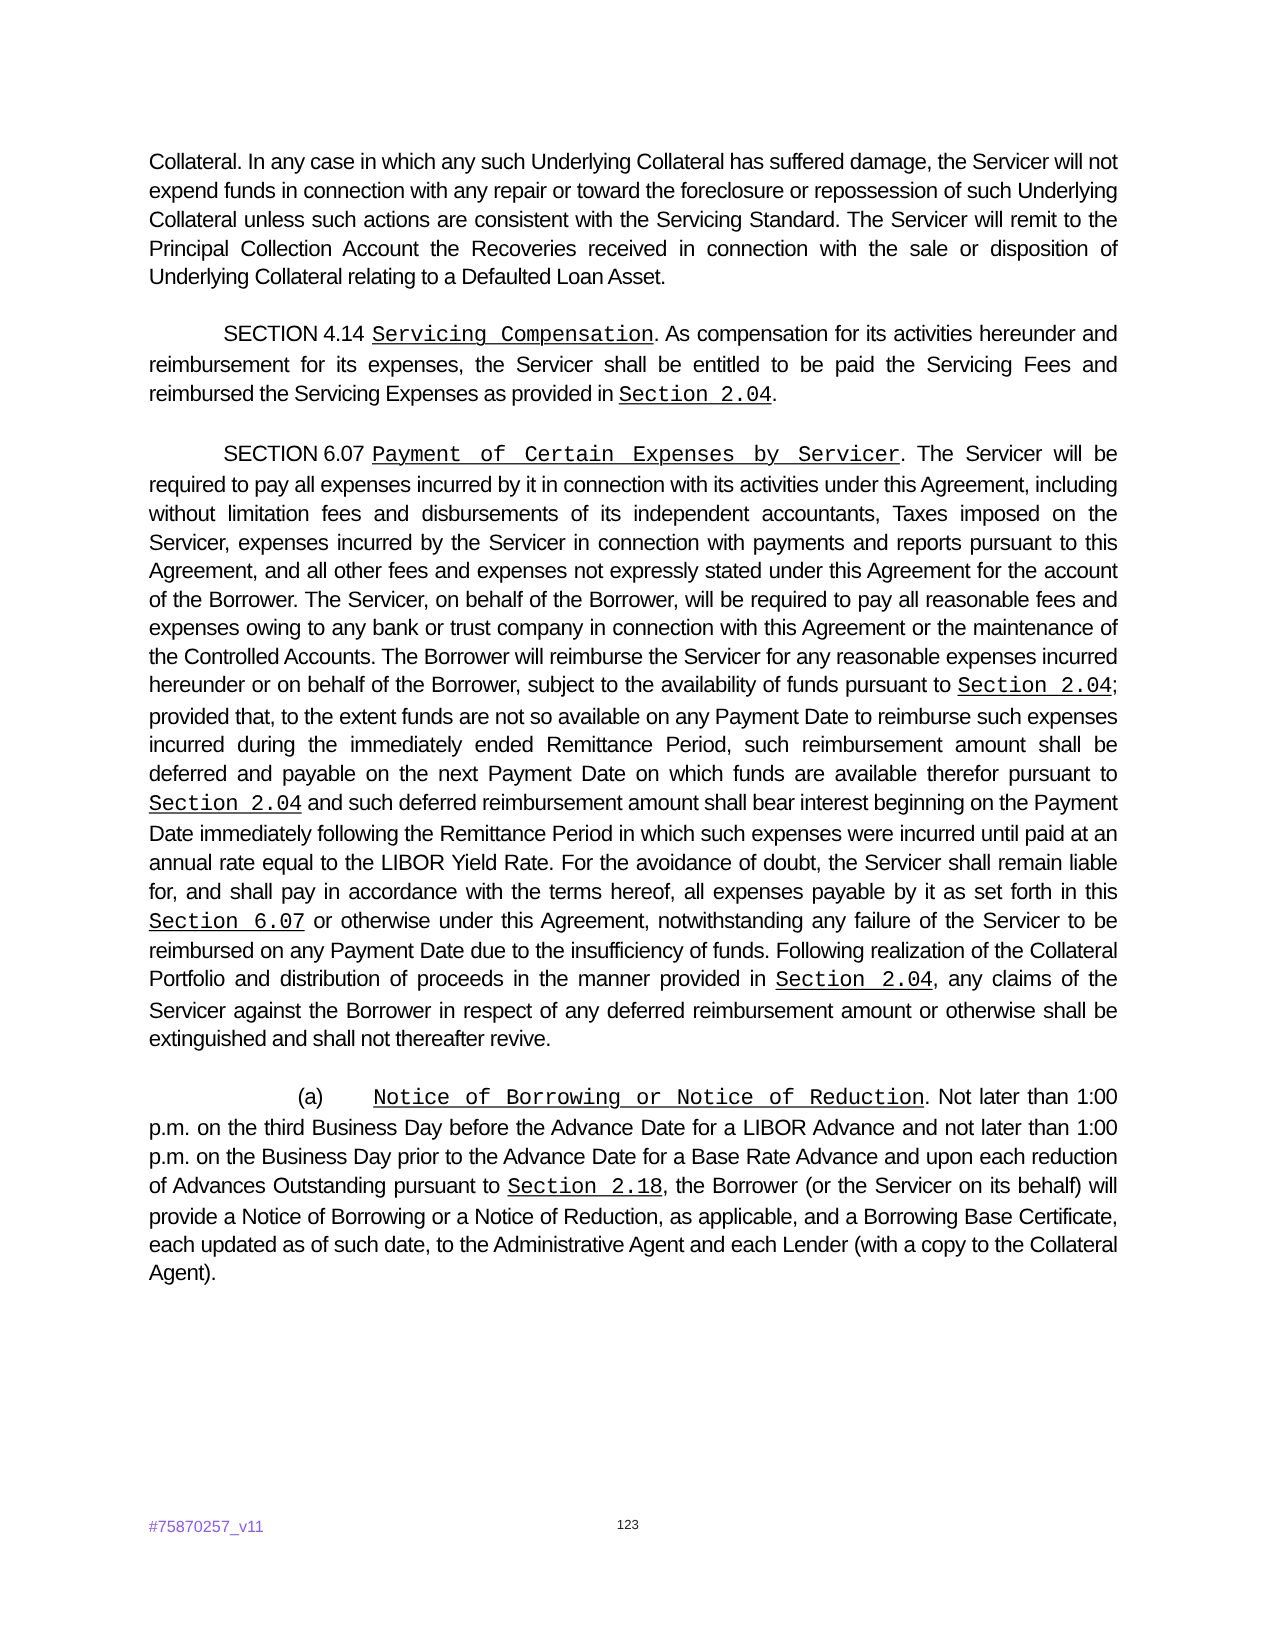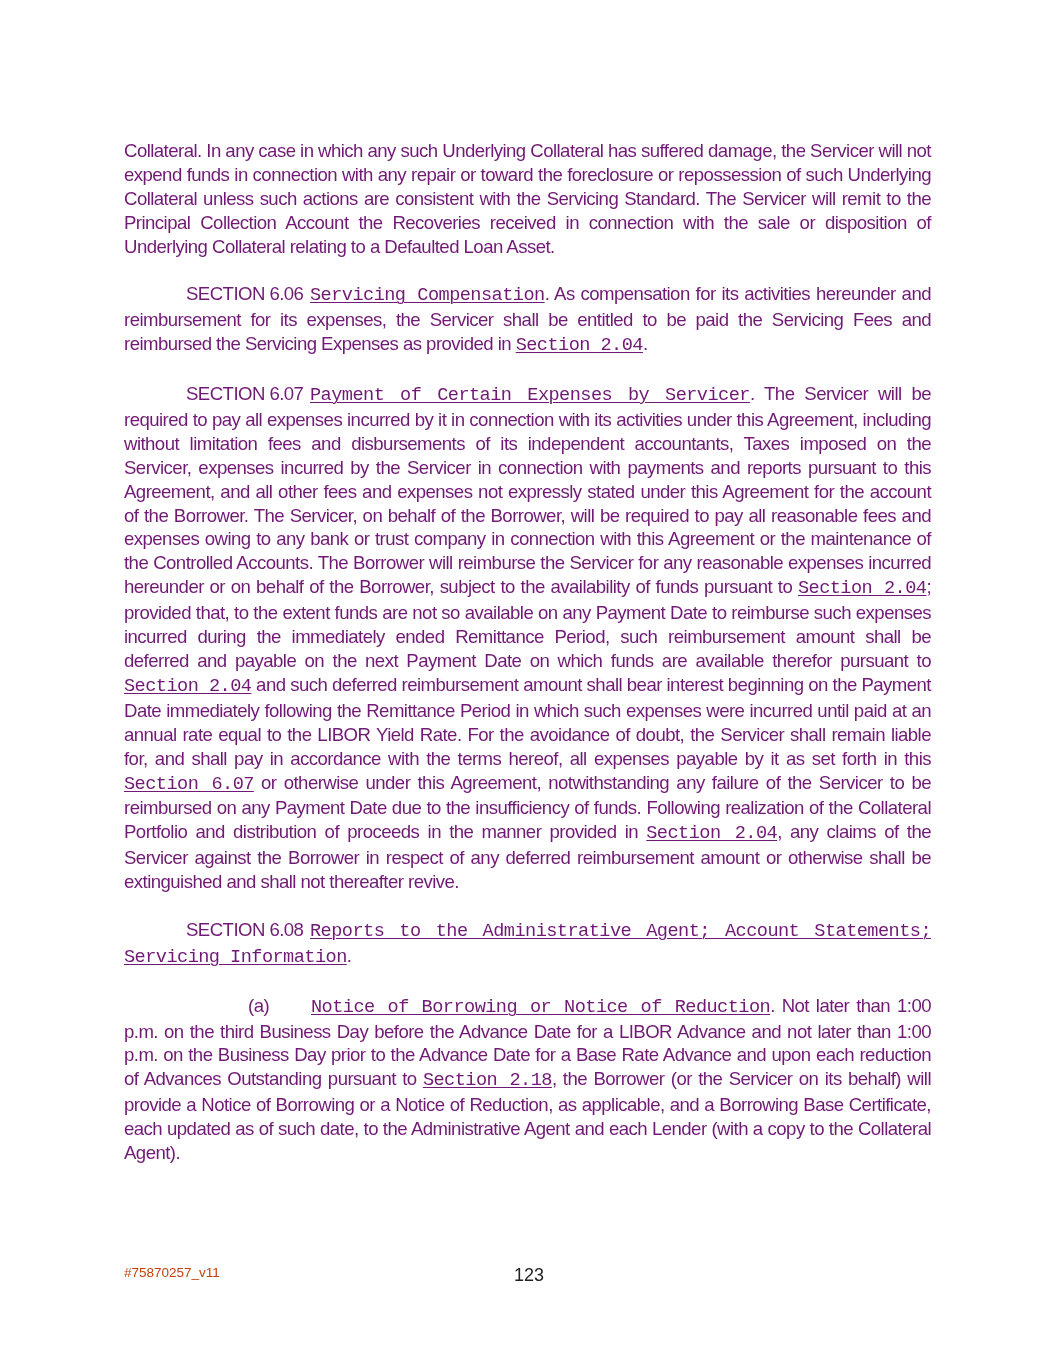--- a/index.html
+++ b/index.html
@@ -1,40 +1,39 @@
 <!DOCTYPE html>
 <html><head>
   <meta charset="utf-8">
   <style>
     html, body { margin: 0; padding: 0; background: #ffffff; }
     body { width: 1055px; height: 1365px; position: relative; overflow: hidden; }
     .page {
-      position: absolute; left: 124px; top: 139px; width: 807px;
+      position: absolute; left: 124px; top: 123px; width: 807px;
       font-family: "Liberation Sans", sans-serif;
-      font-size: 18.6px; line-height: 23.9px; color: #701a75;
+      font-size: 18.6px; line-height: 23.9px; color: #000000;
       letter-spacing: -0.55px; word-spacing: 0px;
     }
     p { margin: 0; text-align: justify; text-align-last: left; }
     .para + .para { margin-top: 23.9px; }
     u, .ul { text-decoration: underline; text-underline-offset: 2px; text-decoration-thickness: 1px; font-family: Liberation Mono, monospace; }
     .sec-head { display: inline-block; width: 186px; padding-left: 62px; box-sizing: border-box; }
     .sub-indent { display: inline-block; width: 187px; padding-left: 124px; box-sizing: border-box; }
-    .footer-id { position: absolute; left: 124px; top: 1265px; font-family: "Liberation Sans", sans-serif; font-size: 13.5px; color: #c2410c; }
-    .footer-page { position: absolute; left: 514px; top: 1265px; font-family: "Liberation Sans", sans-serif; font-size: 18px; color: #222; }
+    .footer-id { position: absolute; left: 124px; top: 1265px; font-family: "Liberation Sans", sans-serif; font-size: 13.5px; color: #8b5cf6; }
+    .footer-page { position: absolute; left: 514px; top: 1265px; font-family: "Liberation Sans", sans-serif; font-size: 11px; color: #222; }
   </style>
 </head>
 <body>
 
 <div class="page">
   <p class="para">Collateral.  In any case in which any such Underlying Collateral has suffered damage, the Servicer will not expend funds in connection with any repair or toward the foreclosure or repossession of such Underlying Collateral unless such actions are consistent with the Servicing Standard.  The Servicer will remit to the Principal Collection Account the Recoveries received in connection with the sale or disposition of Underlying Collateral relating to a Defaulted Loan Asset.</p>
 
-  <p class="para"><span class="sec-head">SECTION 6.06</span><u>Servicing Compensation</u><span>.  As compensation for its activities hereunder and reimbursement for its expenses, the Servicer shall be entitled to be paid the Servicing Fees and reimbursed the Servicing Expenses as provided in <span class="ul">Section 2.04</span>.</span></p>
+  <p class="para"><span class="sec-head">SECTION 4.14</span><u>Servicing Compensation</u><span>.  As compensation for its activities hereunder and reimbursement for its expenses, the Servicer shall be entitled to be paid the Servicing Fees and reimbursed the Servicing Expenses as provided in <span class="ul">Section 2.04</span>.</span></p>
 
   <p class="para"><span class="sec-head">SECTION 6.07</span><u>Payment of Certain Expenses by Servicer</u><span>.  The Servicer will be required to pay all expenses incurred by it in connection with its activities under this Agreement, including without limitation fees and disbursements of its independent accountants, Taxes imposed on the Servicer, expenses incurred by the Servicer in connection with payments and reports pursuant to this Agreement, and all other fees and expenses not expressly stated under this Agreement for the account of the Borrower.  The Servicer, on behalf of the Borrower, will be required to pay all reasonable fees and expenses owing to any bank or trust company in connection with this Agreement or the maintenance of the Controlled Accounts.  The Borrower will reimburse the Servicer for any reasonable expenses incurred hereunder or on behalf of the Borrower, subject to the availability of funds pursuant to <span class="ul">Section 2.04</span>; provided that, to the extent funds are not so available on any Payment Date to reimburse such expenses incurred during the immediately ended Remittance Period, such reimbursement amount shall be deferred and payable on the next Payment Date on which funds are available therefor pursuant to <span class="ul">Section 2.04</span> and such deferred reimbursement amount shall bear interest beginning on the Payment Date immediately following the Remittance Period in which such expenses were incurred until paid at an annual rate equal to the LIBOR Yield Rate.  For the avoidance of doubt, the Servicer shall remain liable for, and shall pay in accordance with the terms hereof, all expenses payable by it as set forth in this <span class="ul">Section 6.07</span> or otherwise under this Agreement, notwithstanding any failure of the Servicer to be reimbursed on any Payment Date due to the insufficiency of funds.  Following realization of the Collateral Portfolio and distribution of proceeds in the manner provided in <span class="ul">Section 2.04</span>, any claims of the Servicer against the Borrower in respect of any deferred reimbursement amount or otherwise shall be extinguished and shall not thereafter revive.</span></p>
 
-  <p class="para" style="text-align: justify;"><span class="sec-head">SECTION 6.08</span><u>Reports to the Administrative Agent; Account Statements; Servicing Information</u><span>.</span></p>
 
   <p class="para"><span class="sub-indent">(a)</span><u>Notice of Borrowing or Notice of Reduction</u><span>.  Not later than 1:00 p.m. on the third Business Day before the Advance Date for a LIBOR Advance and not later than 1:00 p.m. on the Business Day prior to the Advance Date for a Base Rate Advance and upon each reduction of Advances Outstanding pursuant to <span class="ul">Section 2.18</span>, the Borrower (or the Servicer on its behalf) will provide a Notice of Borrowing or a Notice of Reduction, as applicable, and a Borrowing Base Certificate, each updated as of such date, to the Administrative Agent and each Lender (with a copy to the Collateral Agent).</span></p>
 
 </div>
 
 <div class="footer-id">#75870257_v11</div>
 <div class="footer-page">123</div>
 
 </body></html>

